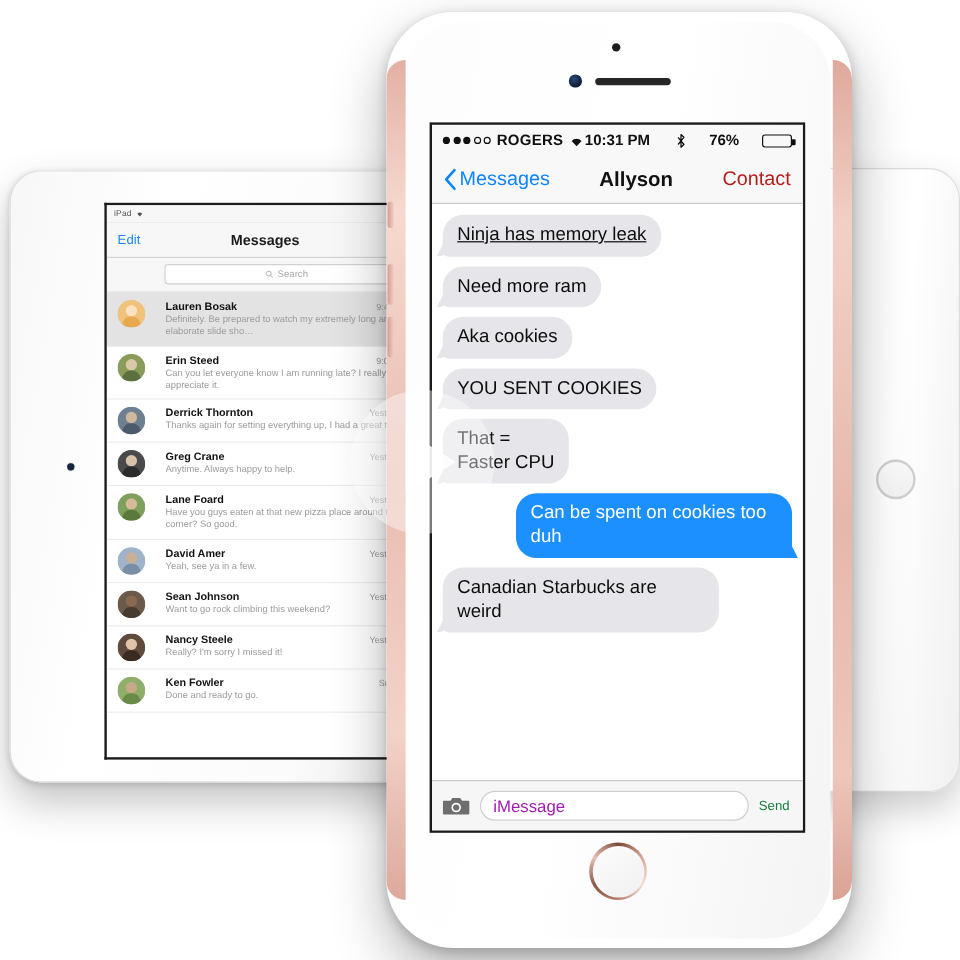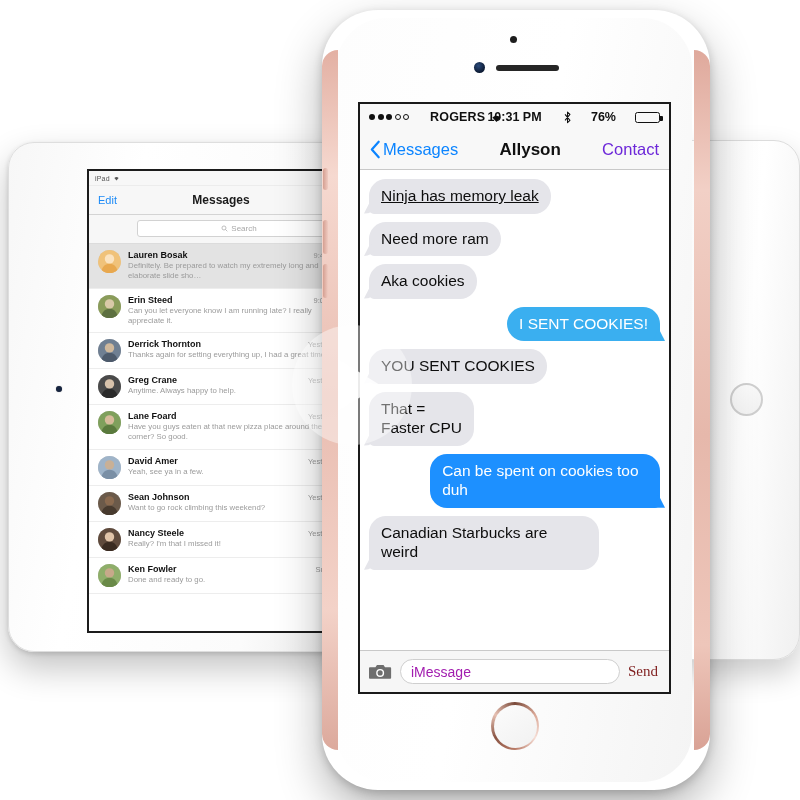--- a/index.html
+++ b/index.html
@@ -57,21 +57,21 @@
   .ipad-search {
     height: 17px; background: #ffffff; border: 1px solid #d2d2d2;
     border-radius: 3px; display: flex; align-items: center; justify-content: center;
     gap: 3px;
     margin-left: 40px;
   }
   .ipad-search .ph { font-size: 8px; color: #a8a8a8; }
 
   .conv-list { background: #fff; }
   .conv-row {
-    display: flex; gap: 7px; padding: 6px 8px 6px 9px;
+    display: flex; gap: 17px; padding: 6px 8px 6px 9px;
     border-bottom: 1px solid #ededed;
     align-items: flex-start;
   }
   .conv-row.selected { background: #e3e3e3; }
   .avatar {
     width: 23px; height: 23px; border-radius: 50%;
     flex: 0 0 23px; overflow: hidden;
     background: #cfcfcf;
     position: relative;
   }
@@ -174,21 +174,21 @@
   }
   .ios-status {
     height: 26px; background: #f8f8f8;
     display: flex; align-items: center; padding: 0 9px;
     font-size: 12px; color: #101010; font-weight: bold;
     position: relative; flex: 0 0 26px;
   }
   .dots { display: flex; gap: 2.5px; align-items: center; }
   .dot { width: 6px; height: 6px; border-radius: 50%; background: #101010; }
   .dot.empty { background: transparent; border: 1.1px solid #101010; }
-  .carrier { margin-left: 21px; font-size: 12.5px; letter-spacing: .2px; }
+  .carrier { margin-left: 5px; font-size: 12.5px; letter-spacing: .2px; }
   .status-time {
     position: absolute; left: 0; right: 0; text-align: center;
     font-size: 12.5px; font-weight: bold;
   }
   .status-right {
     margin-left: auto; display: flex; align-items: center; gap: 19px;
     position: relative; z-index: 2;
   }
   .batt-pct { font-size: 12.5px; font-weight: bold; }
   .batt {
@@ -201,21 +201,21 @@
   }
   .batt-fill { height: 100%; width: 76%; background: #111; border-radius: 1px; }
 
   .ios-nav {
     height: 40px; background: #f8f8f8; border-bottom: 1px solid #c9c9c9;
     display: flex; align-items: center; justify-content: space-between;
     padding: 0 10px; flex: 0 0 40px;
   }
   .nav-back { display: flex; align-items: center; gap: 2px; color: #0b84ff; font-size: 16.5px; }
   .nav-title { font-size: 17px; font-weight: bold; color: #111; }
-  .nav-contact { color: #6d28d9; font-size: 16.5px; }
+  .nav-contact { color: #b91c1c; font-size: 16.5px; }
 
   .thread {
     flex: 1 1 auto; background: #fff; padding: 9px 9px 4px;
     display: flex; flex-direction: column; gap: 8px;
     overflow: hidden; position: relative;
   }
   .bubble-row { display: flex; }
   .bubble-row.me { justify-content: flex-end; }
   .bubble {
     max-width: 79%;
@@ -245,21 +245,21 @@
     background: #f6f6f6; border-top: 1px solid #c9c9c9;
     display: flex; align-items: center; gap: 8px; padding: 0 9px;
   }
   .cam-ic { width: 23px; height: 19px; flex: 0 0 23px; }
   .msg-field {
     flex: 1 1 auto; height: 25px; background: #fff;
     border: 1px solid #cfcfcf; border-radius: 13px;
     display: flex; align-items: center; padding: 0 10px;
   }
   .msg-field .ph { font-size: 14px; color: #a21caf; }
-  .send-btn { font-size: 15px; color: #7f1d1d; padding-right: 2px; font-family: Liberation Serif, serif; }
+  .send-btn { font-size: 11px; color: #15803d; padding-right: 2px; }
 
   
   .play-overlay {
     position: absolute; left: 292px; top: 325px;
     width: 120px; height: 120px; border-radius: 50%;
     background: rgba(255,255,255,0.42);
     z-index: 20; pointer-events: none;
     display: flex; align-items: center; justify-content: center;
   }
   .play-tri {
@@ -429,21 +429,21 @@
     <rect width="40" height="40" fill="#5f4a3c"></rect>
     <circle cx="20" cy="15.5" r="8.2" fill="#e0c3a8"></circle>
     <path d="M20 24 C29 24 34 31 34 40 L6 40 C6 31 11 24 20 24 Z" fill="#3a2b21"></path>
   </svg>
             </div>
      <div class="conv-body">
        <div class="conv-top">
          <span class="conv-name">Nancy Steele</span>
          <span class="conv-time">Yesterday</span>
        </div>
-       <div class="conv-prev">Really? I'm that I missed it!</div>
+       <div class="conv-prev">Really? I'm sorry I missed it!</div>
      </div>
           </div>
           <div class="conv-row">
             <div class="avatar">
               <svg viewBox="0 0 40 40" preserveAspectRatio="xMidYMid slice">
     <rect width="40" height="40" fill="#8fae6a"></rect>
     <circle cx="20" cy="15.5" r="8.2" fill="#c7a98a"></circle>
     <path d="M20 24 C29 24 34 31 34 40 L6 40 C6 31 11 24 20 24 Z" fill="#6a8a48"></path>
   </svg>
             </div>
@@ -509,23 +509,20 @@
       <div class="thread" id="thread">
           <div class="bubble-row them">
             <div class="bubble them" style="white-space: pre-line; text-decoration: underline;">Ninja has memory leak</div>
           </div>
           <div class="bubble-row them">
             <div class="bubble them" style="white-space: pre-line;">Need more ram</div>
           </div>
           <div class="bubble-row them">
             <div class="bubble them" style="white-space: pre-line;">Aka cookies</div>
           </div>
-          <div class="bubble-row me">
-            <div class="bubble me" style="background: rgb(58, 175, 240); white-space: pre-line;">I SENT COOKIES!</div>
-          </div>
           <div class="bubble-row them">
             <div class="bubble them" style="white-space: pre-line;">YOU SENT COOKIES</div>
           </div>
           <div class="bubble-row them">
             <div class="bubble them" style="white-space: pre-line;">That =
 Faster CPU</div>
           </div>
           <div class="bubble-row me">
             <div class="bubble me" style="background: rgb(29, 144, 255); white-space: pre-line;">Can be spent on cookies too duh</div>
           </div>

